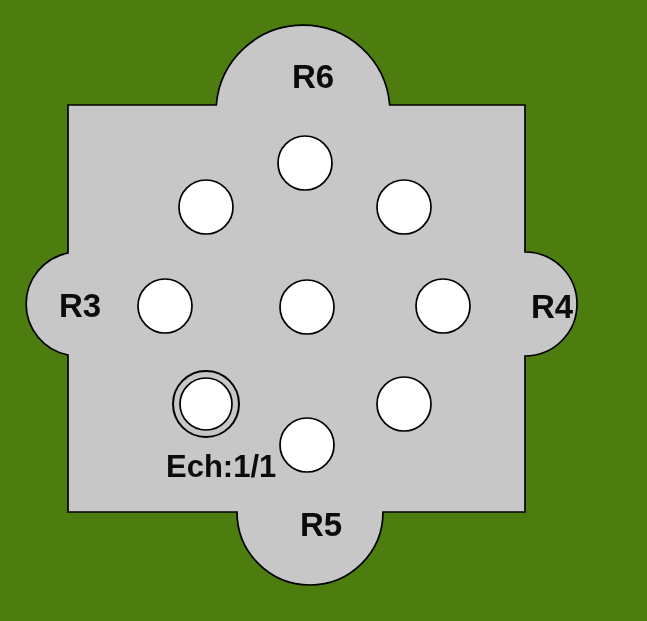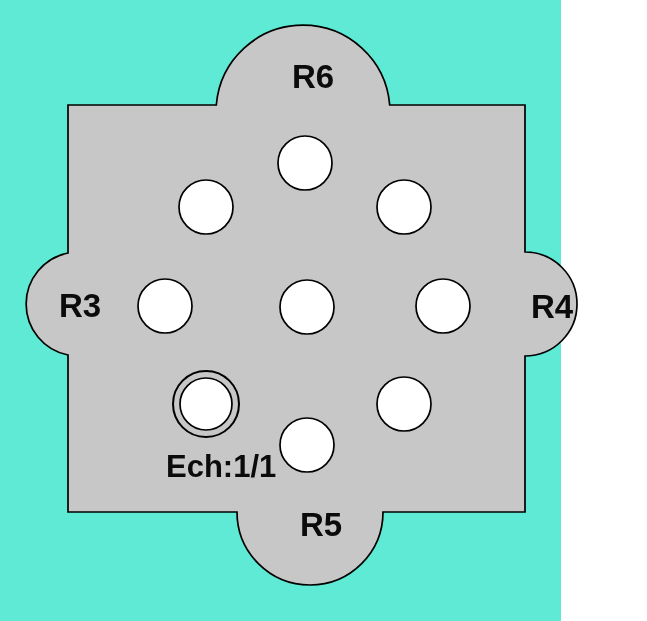--- a/index.html
+++ b/index.html
@@ -6,23 +6,23 @@
     margin: 0;
     padding: 0;
     background: #ffffff;
     width: 647px;
     height: 621px;
     overflow: hidden;
     font-family: "Liberation Sans", sans-serif;
   }
   .stage {
     position: relative;
-    width: 561px;
+    width: 647px;
     height: 621px;
-    background: #5eead4;
+    background: #4d7c0f;
   }
   svg {
     display: block;
   }
   .plate {
     stroke: #000000;
     stroke-width: 1.7;
   }
   .hole {
     fill: #ffffff;

